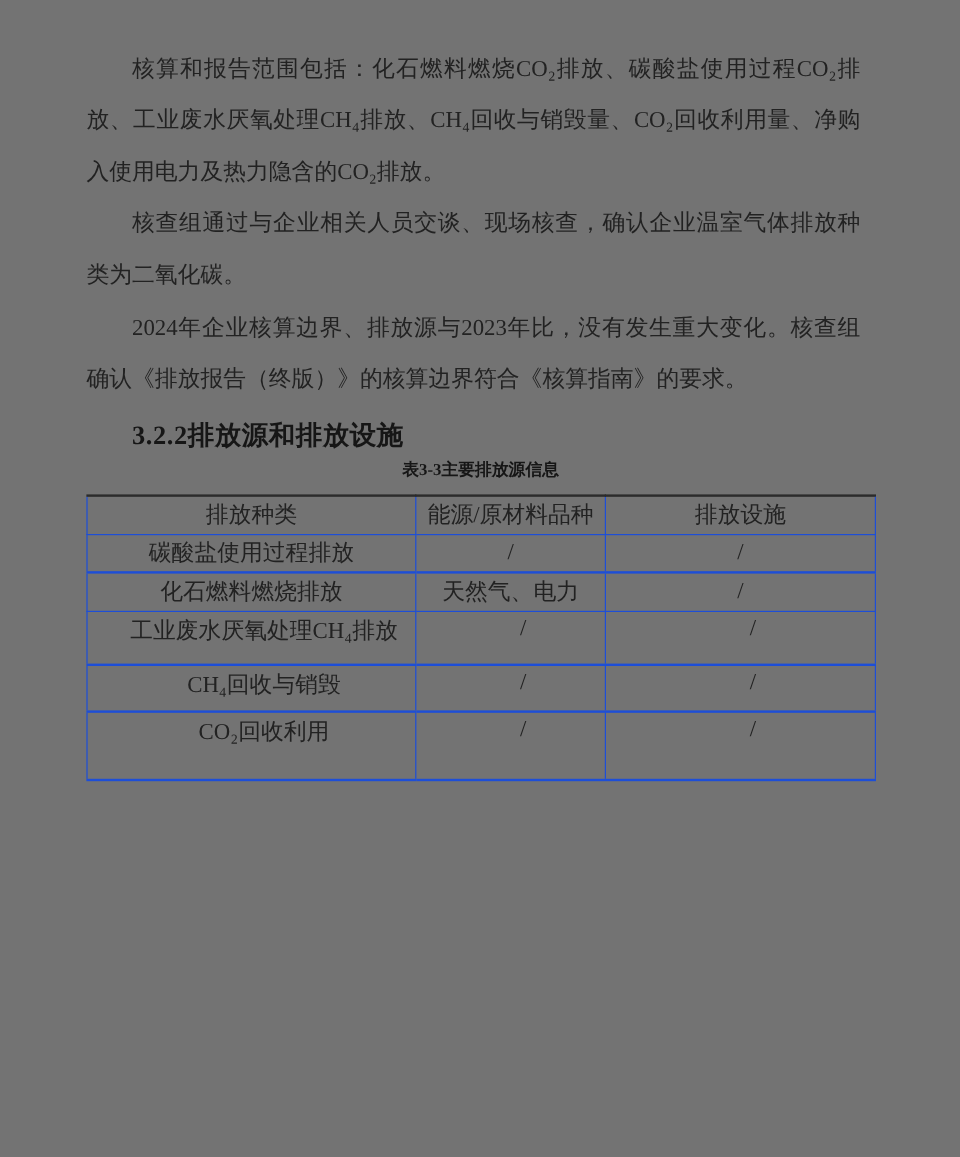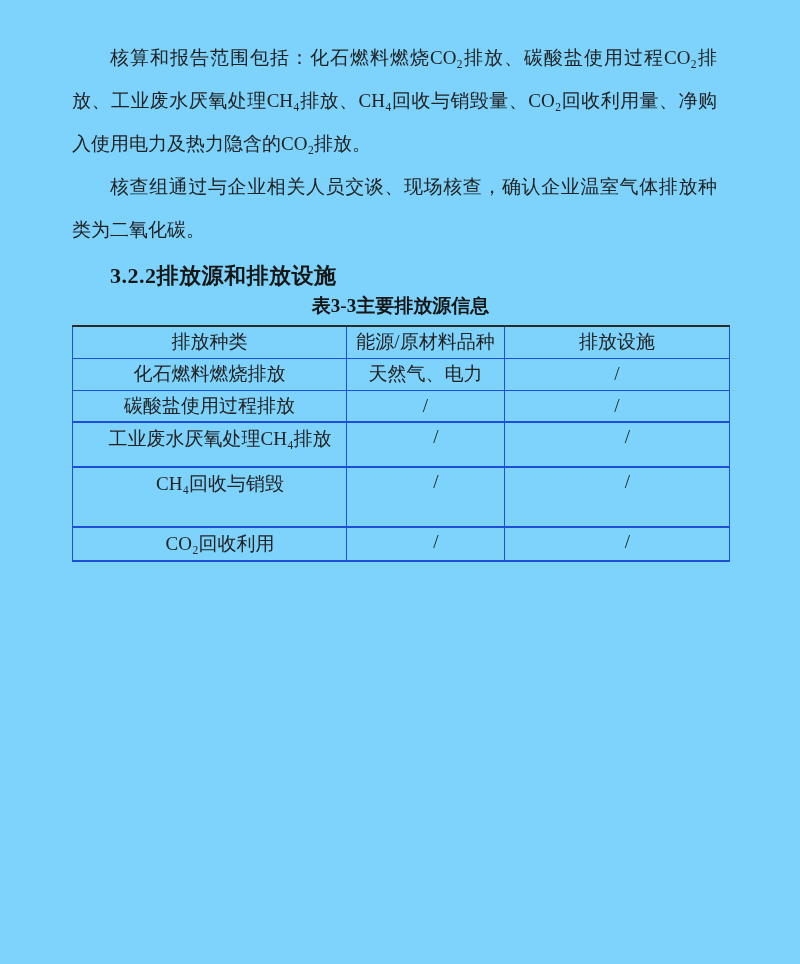--- a/index.html
+++ b/index.html
@@ -8,21 +8,21 @@
     width: 800px;
     height: 964px;
     font-family: "Liberation Serif", "DejaVu Serif", serif;
     color: #222222;
     overflow: hidden;
   }
   .page {
     width: 800px;
     height: 964px;
     padding: 36px 71px 0 72px;
-    background: #7dd3fc;
+    background: #737373;
   }
   .para {
     font-size: 19px;
     line-height: 43px;
     text-align: justify;
     text-indent: 2em;
     margin-right: 12px;
     color: #222222;
   }
   .para.p3 { margin-top: 1px; }
@@ -33,21 +33,21 @@
     font-weight: bold;
     line-height: 26px;
     padding-left: 38px;
     color: #161616;
     letter-spacing: 0.5px;
   }
   .sec-heading.h322 { margin-top: 12px; }
   .sec-heading.h33  { margin-top: 12px; }
   .table-caption {
     margin-top: 4px;
-    font-size: 19px;
+    font-size: 14px;
     font-weight: bold;
     line-height: 26px;
     text-align: center;
     color: #161616;
   }
   table.em-table {
     margin-top: 6px;
     width: 657px;
     border-collapse: collapse;
     table-layout: fixed;
@@ -65,62 +65,63 @@
     font-weight: normal;
     padding: 1px 3px;
     overflow: hidden;
     white-space: nowrap;
   }
   tr.row-h { height: 32px; vertical-align: middle; }
   tr.row-s { height: 32px; vertical-align: middle; }
   tr.row-s.h30 { height: 30px; }
   tr.row-s.h33 { height: 33px; }
   tr.row-t { height: 45px; vertical-align: top; }
-  tr.row-t.h44 { height: 60px; margin-top: 13px; }
-  tr.row-t.h43 { height: 34px; }
+  tr.row-t.h44 { height: 39px; margin-top: 13px; }
+  tr.row-t.h43 { height: 57px; }
   tr.row-t td { padding-top: 3px; padding-left: 24px; }
   tr.thick th, tr.thick td { border-bottom-width: 2px; }
 </style>
 </head>
 <body>
 
 <div class="page">
 
   <p class="para p1">核算和报告范围包括：化石燃料燃烧CO₂排放、碳酸盐使用过程CO₂排放、工业废水厌氧处理CH₄排放、CH₄回收与销毁量、CO₂回收利用量、净购入使用电力及热力隐含的CO₂排放。</p>
 
   <p class="para p2">核查组通过与企业相关人员交谈、现场核查，确认企业温室气体排放种类为二氧化碳。</p>
 
+  <p class="para p3">2024年企业核算边界、排放源与2023年比，没有发生重大变化。核查组确认《排放报告（终版）》的核算边界符合《核算指南》的要求。</p>
 
   <h3 class="sec-heading h322">3.2.2排放源和排放设施</h3>
 
 
   <div class="table-caption">表3-3主要排放源信息</div>
 
   <table class="em-table">
     <colgroup>
         <col class="c1">
         <col class="c2">
         <col class="c3">
       </colgroup>
     <thead>
       <tr class="row-h">
         <th>排放种类</th>
         <th>能源/原材料品种</th>
         <th>排放设施</th>
       </tr>
     </thead>
     <tbody>
+      <tr class="row-s thick">
+        <td>碳酸盐使用过程排放</td>
+        <td>/</td>
+        <td>/</td>
+      </tr>
       <tr class="row-s">
         <td>化石燃料燃烧排放</td>
         <td>天然气、电力</td>
-        <td>/</td>
-      </tr>
-      <tr class="row-s thick">
-        <td>碳酸盐使用过程排放</td>
-        <td>/</td>
         <td>/</td>
       </tr>
       <tr class="row-t thick">
         <td>工业废水厌氧处理CH₄排放</td>
         <td>/</td>
         <td>/</td>
       </tr>
       <tr class="row-t h44 thick">
         <td>CH₄回收与销毁</td>
         <td>/</td>

